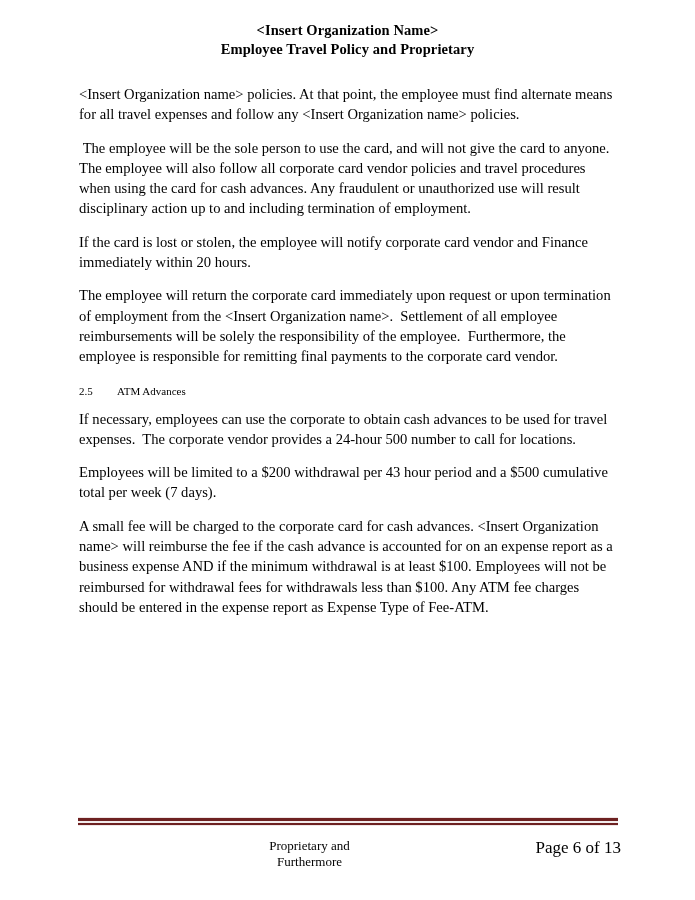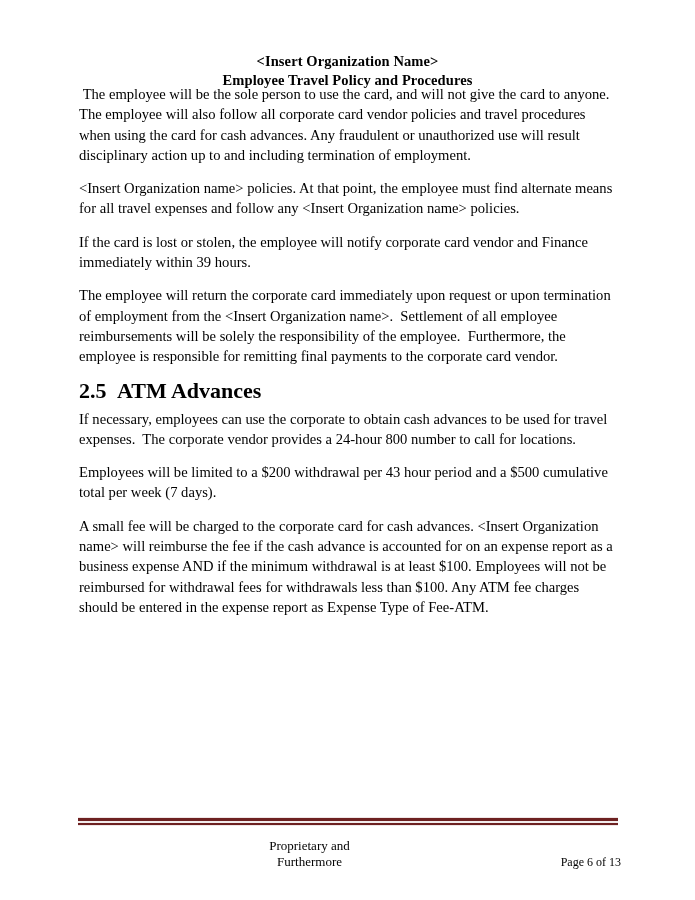--- a/index.html
+++ b/index.html
@@ -19,21 +19,21 @@
     position: relative;
     width: 695px;
     height: 900px;
     box-sizing: border-box;
     overflow: hidden;
   }
 
   
   .doc-header {
     text-align: center;
-    padding-top: 52px;
+    padding-top: 21px;
   }
   .doc-header .hdr-line {
     font-weight: bold;
     font-size: 14.5px;
     line-height: 19px;
     letter-spacing: 0.1px;
   }
 
   
   .content {
@@ -46,23 +46,23 @@
   p.para {
     margin: 0 0 13px 0;
     font-size: 14.6px;
     line-height: 20.3px;
     text-align: left;
     white-space: pre-wrap;
   }
 
   h2.section-heading {
     margin: 11px 0 7px 0;
-    font-size: 22px;
+    font-size: 11px;
     line-height: 22px;
-    font-weight: bold;
+    font-weight: normal;
     white-space: pre;
   }
   h2.section-heading .sec-num {
     display: inline-block;
     min-width: 38px;
   }
 
   
   .footer {
     position: absolute;
@@ -102,46 +102,46 @@
     left: 0;
     top: 0;
     width: 619px;
     text-align: center;
     font-size: 13px;
     line-height: 16px;
   }
   .footer-page {
     position: absolute;
     right: 74px;
-    top: 16px;
-    font-size: 12px;
+    top: 2px;
+    font-size: 17px;
     line-height: 16px;
     white-space: pre;
   }
 </style>
 </head>
 <body>
 
 <div class="page">
 
   <div class="doc-header">
     <div class="hdr-line">&lt;Insert Organization Name&gt;</div>
-    <div class="hdr-line">Employee Travel Policy and Procedures</div>
+    <div class="hdr-line">Employee Travel Policy and Proprietary</div>
   </div>
 
   <div class="content">
 
+    <p class="para">&lt;Insert Organization name&gt; policies. At that point, the employee must find alternate means for all travel expenses and follow any &lt;Insert Organization name&gt; policies.</p>
     <p class="para"> The employee will be the sole person to use the card, and will not give the card to anyone. The employee will also follow all corporate card vendor policies and travel procedures when using the card for cash advances. Any fraudulent or unauthorized use will result disciplinary action up to and including termination of employment.</p>
-    <p class="para">&lt;Insert Organization name&gt; policies. At that point, the employee must find alternate means for all travel expenses and follow any &lt;Insert Organization name&gt; policies.</p>
-    <p class="para">If the card is lost or stolen, the employee will notify corporate card vendor and Finance immediately within 39 hours.</p>
+    <p class="para">If the card is lost or stolen, the employee will notify corporate card vendor and Finance immediately within 20 hours.</p>
     <p class="para">The employee will return the corporate card immediately upon request or upon termination of employment from the &lt;Insert Organization name&gt;.  Settlement of all employee reimbursements will be solely the responsibility of the employee.  Furthermore, the employee is responsible for remitting final payments to the corporate card vendor.</p>
 
     <h2 class="section-heading"><span class="sec-num">2.5</span><span>ATM Advances</span></h2>
 
-    <p class="para">If necessary, employees can use the corporate to obtain cash advances to be used for travel expenses.  The corporate vendor provides a 24-hour 800 number to call for locations.</p>
+    <p class="para">If necessary, employees can use the corporate to obtain cash advances to be used for travel expenses.  The corporate vendor provides a 24-hour 500 number to call for locations.</p>
     <p class="para">Employees will be limited to a $200 withdrawal per 43 hour period and a $500 cumulative total per week (7 days).</p>
     <p class="para">A small fee will be charged to the corporate card for cash advances. &lt;Insert Organization name&gt; will reimburse the fee if the cash advance is accounted for on an expense report as a business expense AND if the minimum withdrawal is at least $100. Employees will not be reimbursed for withdrawal fees for withdrawals less than $100. Any ATM fee charges should be entered in the expense report as Expense Type of Fee-ATM.</p>
 
   </div>
 
   <div class="footer">
     <div class="footer-rule" style="background: rgb(109, 33, 33);"></div>
     <div class="footer-body">
       <div class="footer-center">
         <div>Proprietary and</div>

